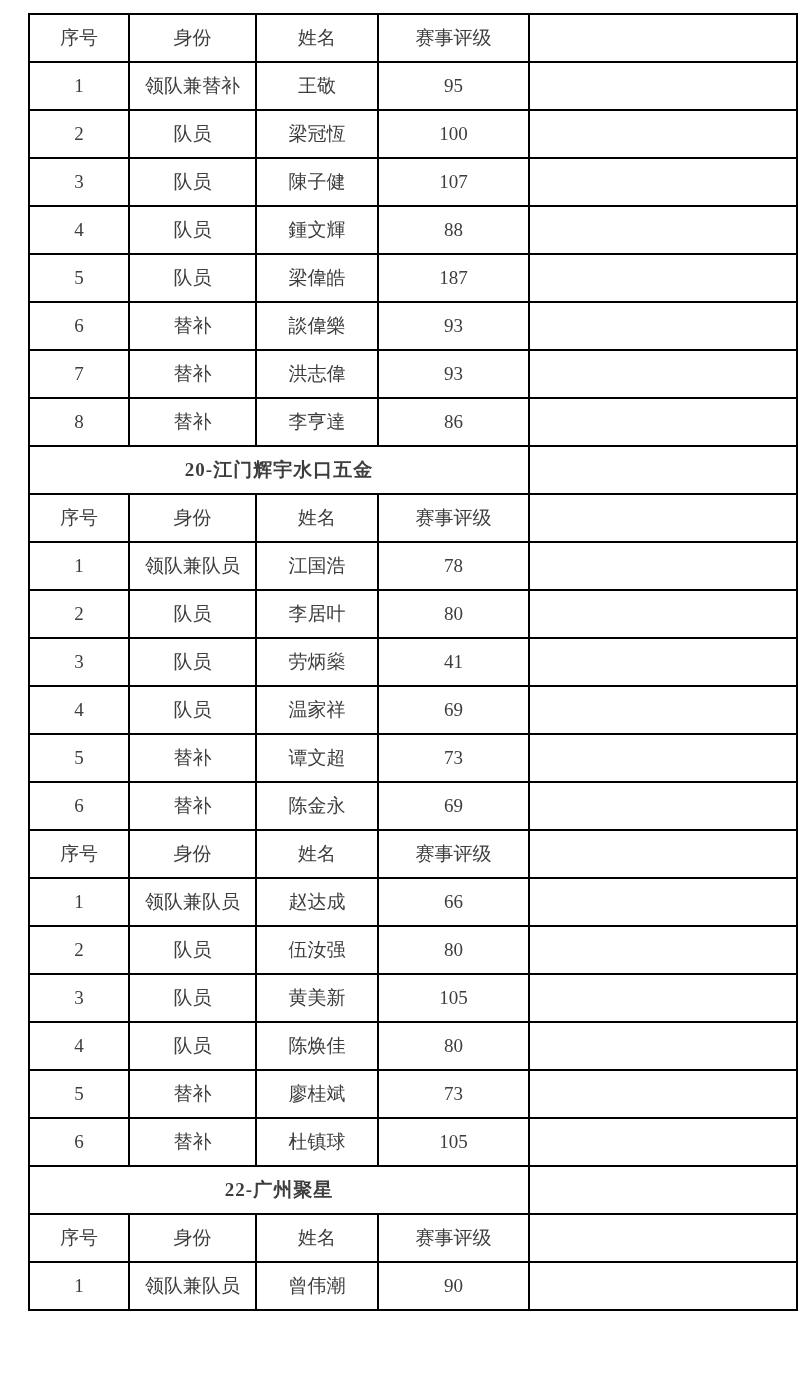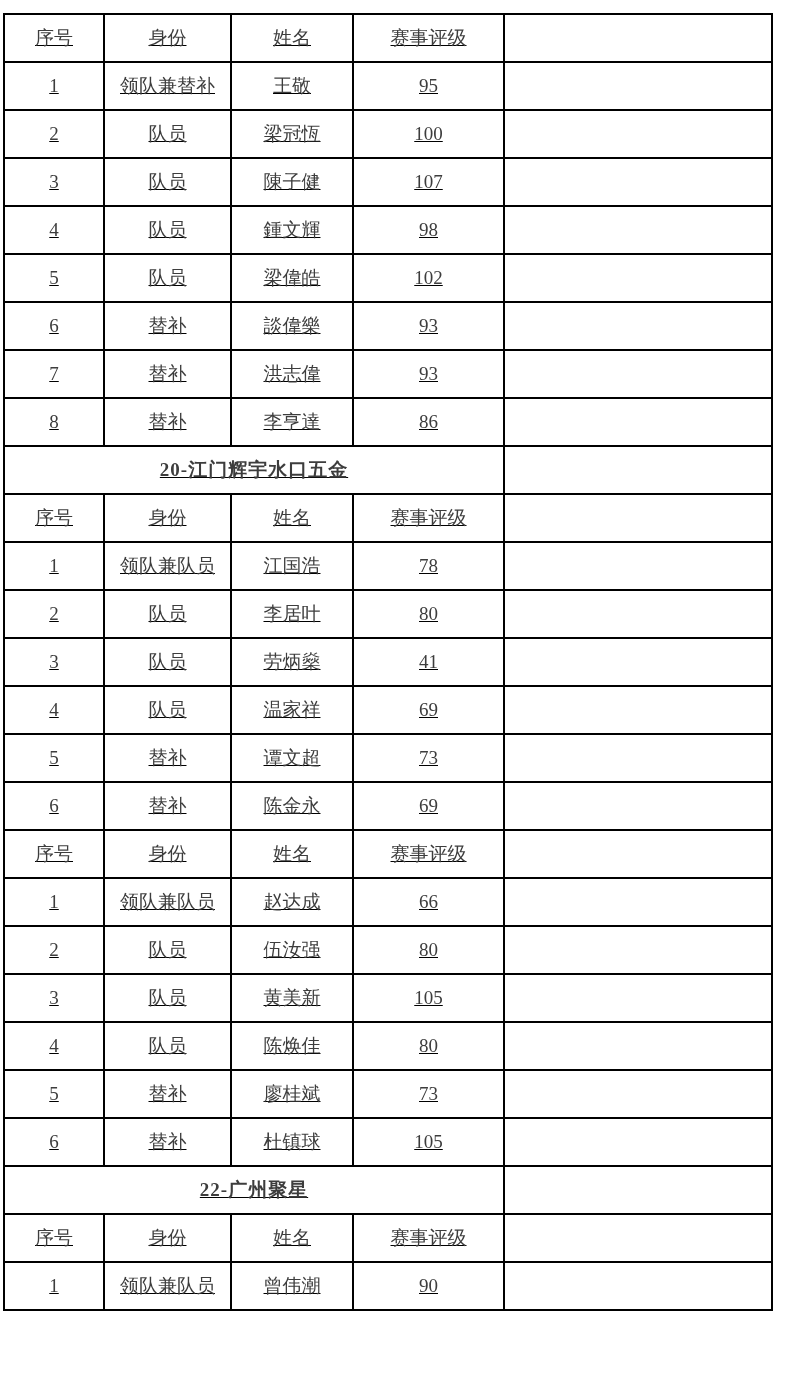--- a/index.html
+++ b/index.html
@@ -10,25 +10,24 @@
     --text: #3d3d3d;
   }
   * { margin: 0; padding: 0; box-sizing: border-box; }
   html, body {
     width: 801px; height: 1379px;
     background: #ffffff;
     font-family: "Liberation Serif", "DejaVu Serif", serif;
   }
   #stage { position: relative; width: 801px; height: 1379px; background: #fff; overflow: hidden; }
   table.roster {
-    position: absolute; left: 3px; top: 13px;
+    position: absolute; left: 28px; top: 13px;
     border-collapse: collapse;
     table-layout: fixed;
     width: 768px;
-    text-decoration: underline;
   }
   table.roster td {
     border: 2px solid var(--border);
     height: 48px;
     text-align: center;
     vertical-align: middle;
     font-size: 19px;
     color: var(--text);
     background: #ffffff;
     overflow: hidden;
@@ -84,28 +83,28 @@
           <td>3</td>
           <td>队员</td>
           <td class="fill-yellow">陳子健</td>
           <td>107</td>
           <td></td>
         </tr>
         <tr>
           <td>4</td>
           <td>队员</td>
           <td>鍾文輝</td>
-          <td>98</td>
+          <td>88</td>
           <td></td>
         </tr>
         <tr>
           <td>5</td>
           <td>队员</td>
           <td class="fill-yellow">梁偉皓</td>
-          <td>102</td>
+          <td>187</td>
           <td></td>
         </tr>
         <tr>
           <td>6</td>
           <td>替补</td>
           <td class="fill-yellow">談偉樂</td>
           <td>93</td>
           <td></td>
         </tr>
         <tr>

